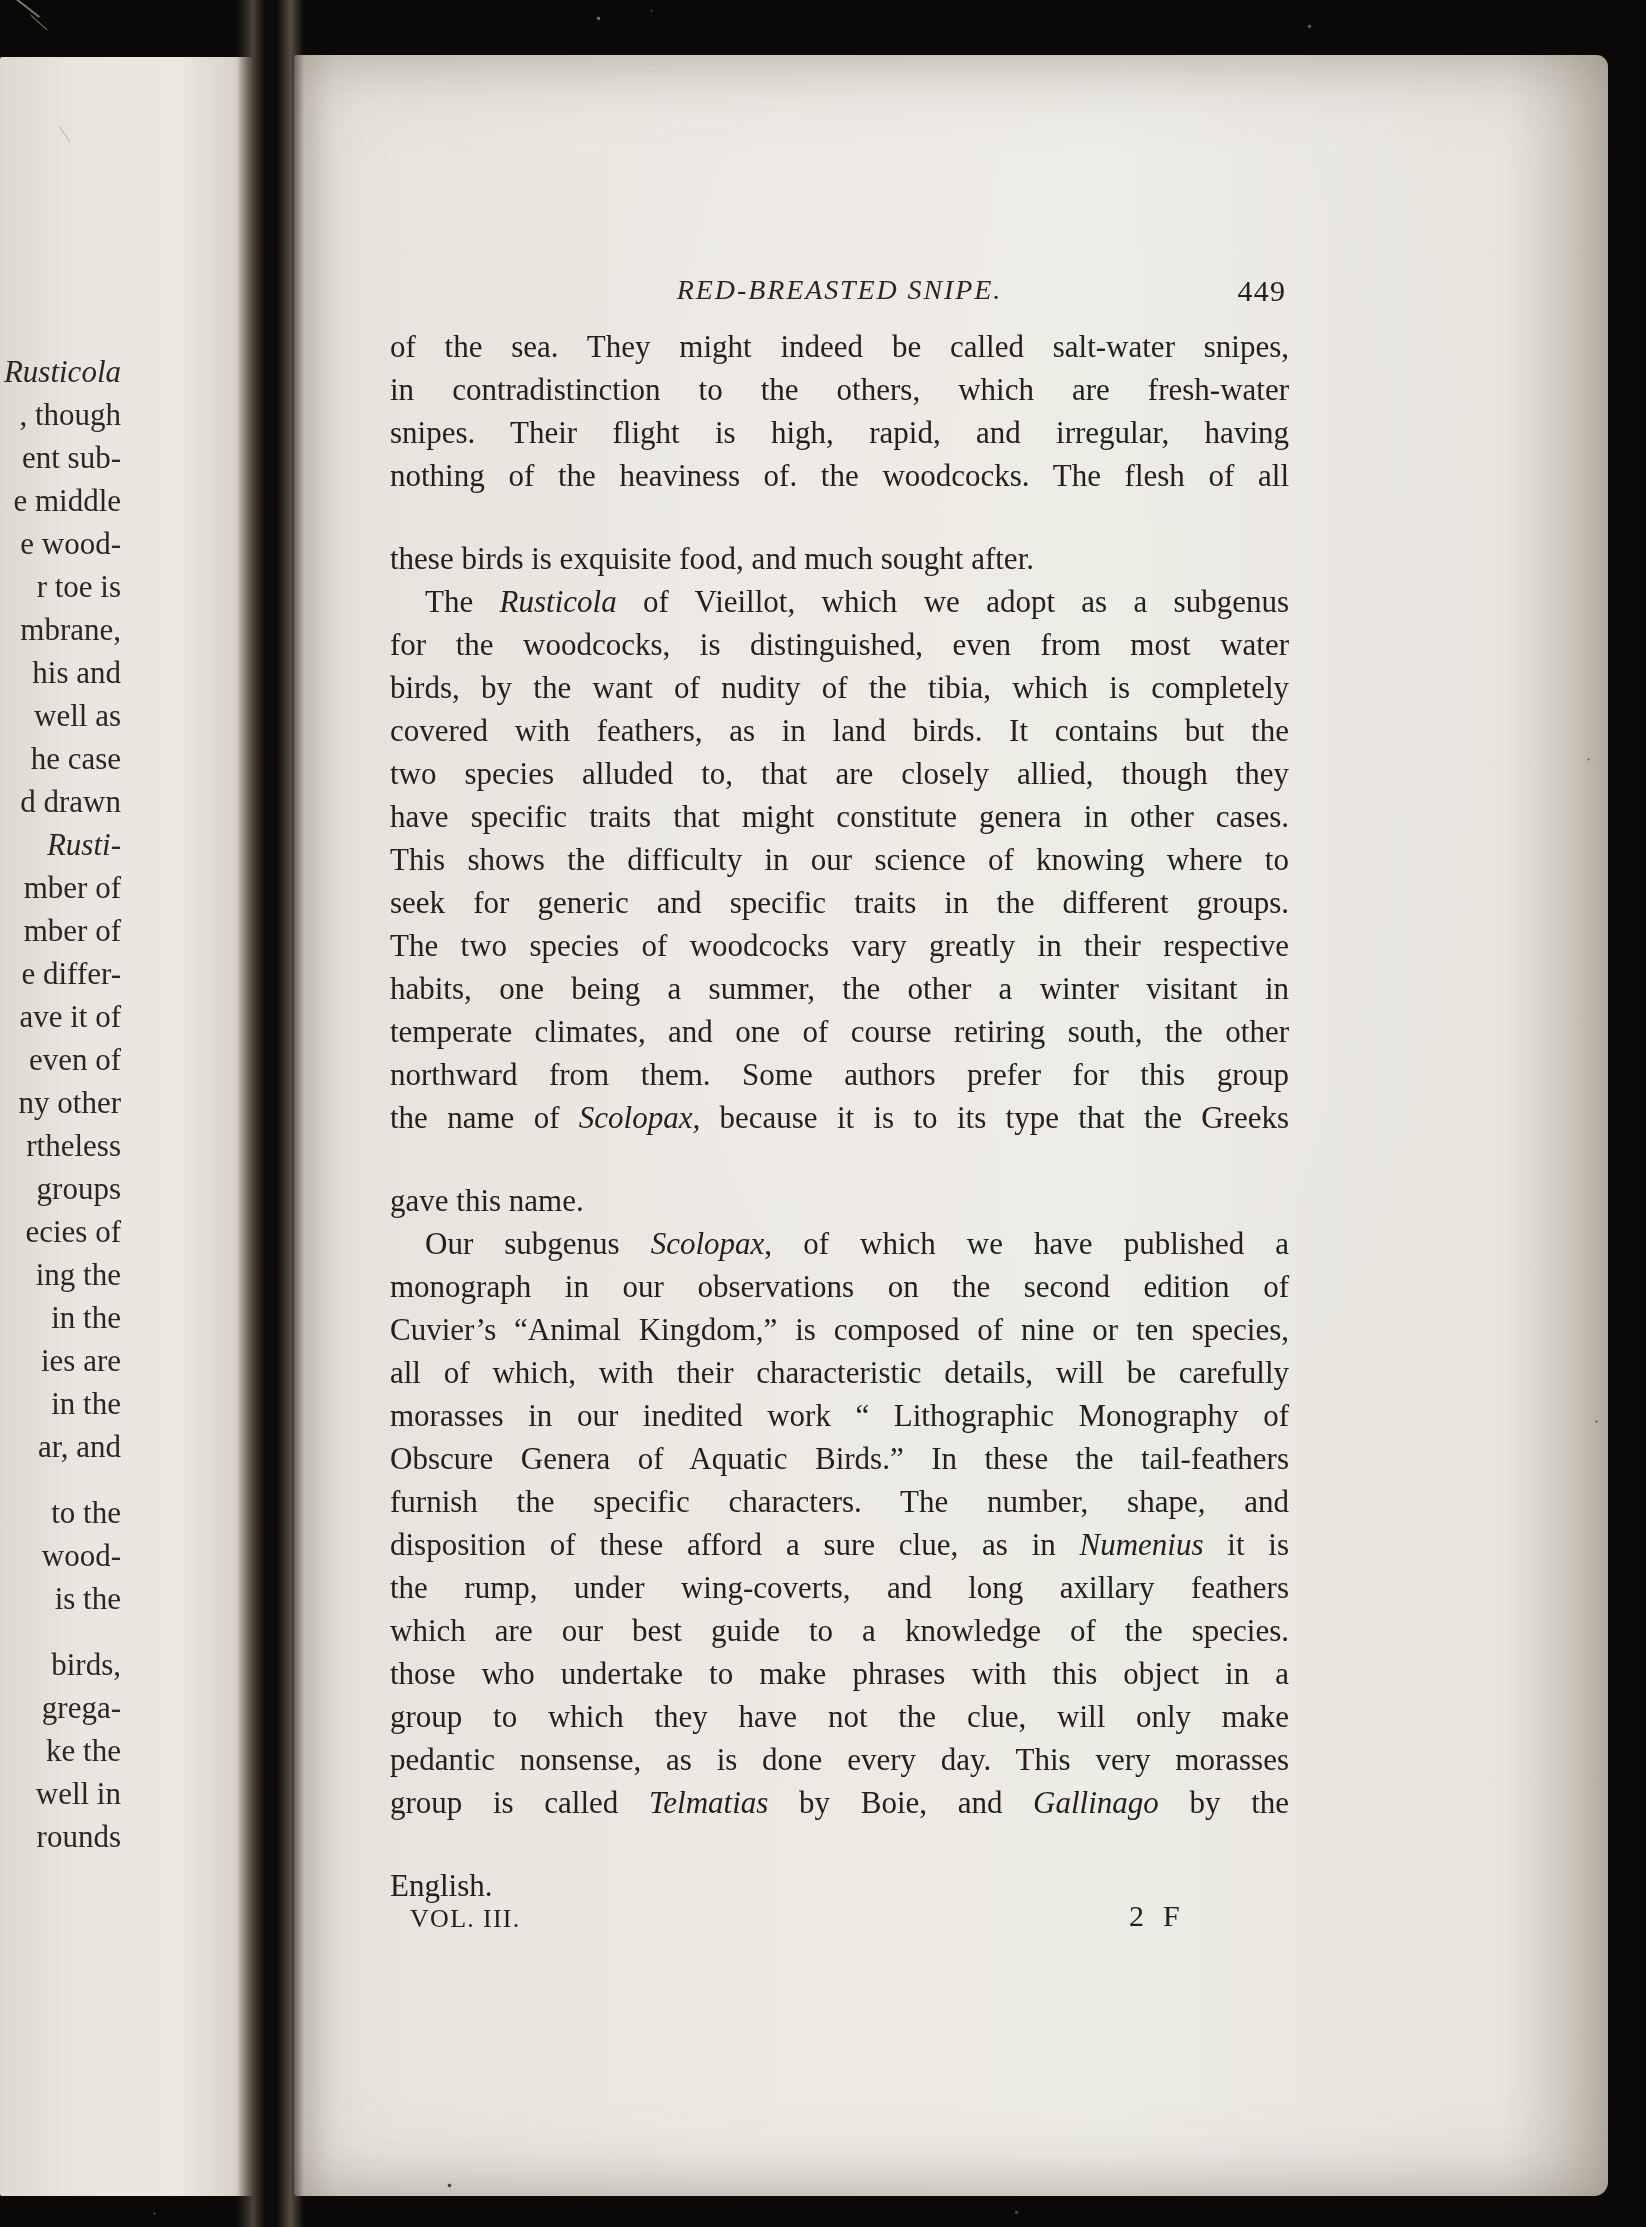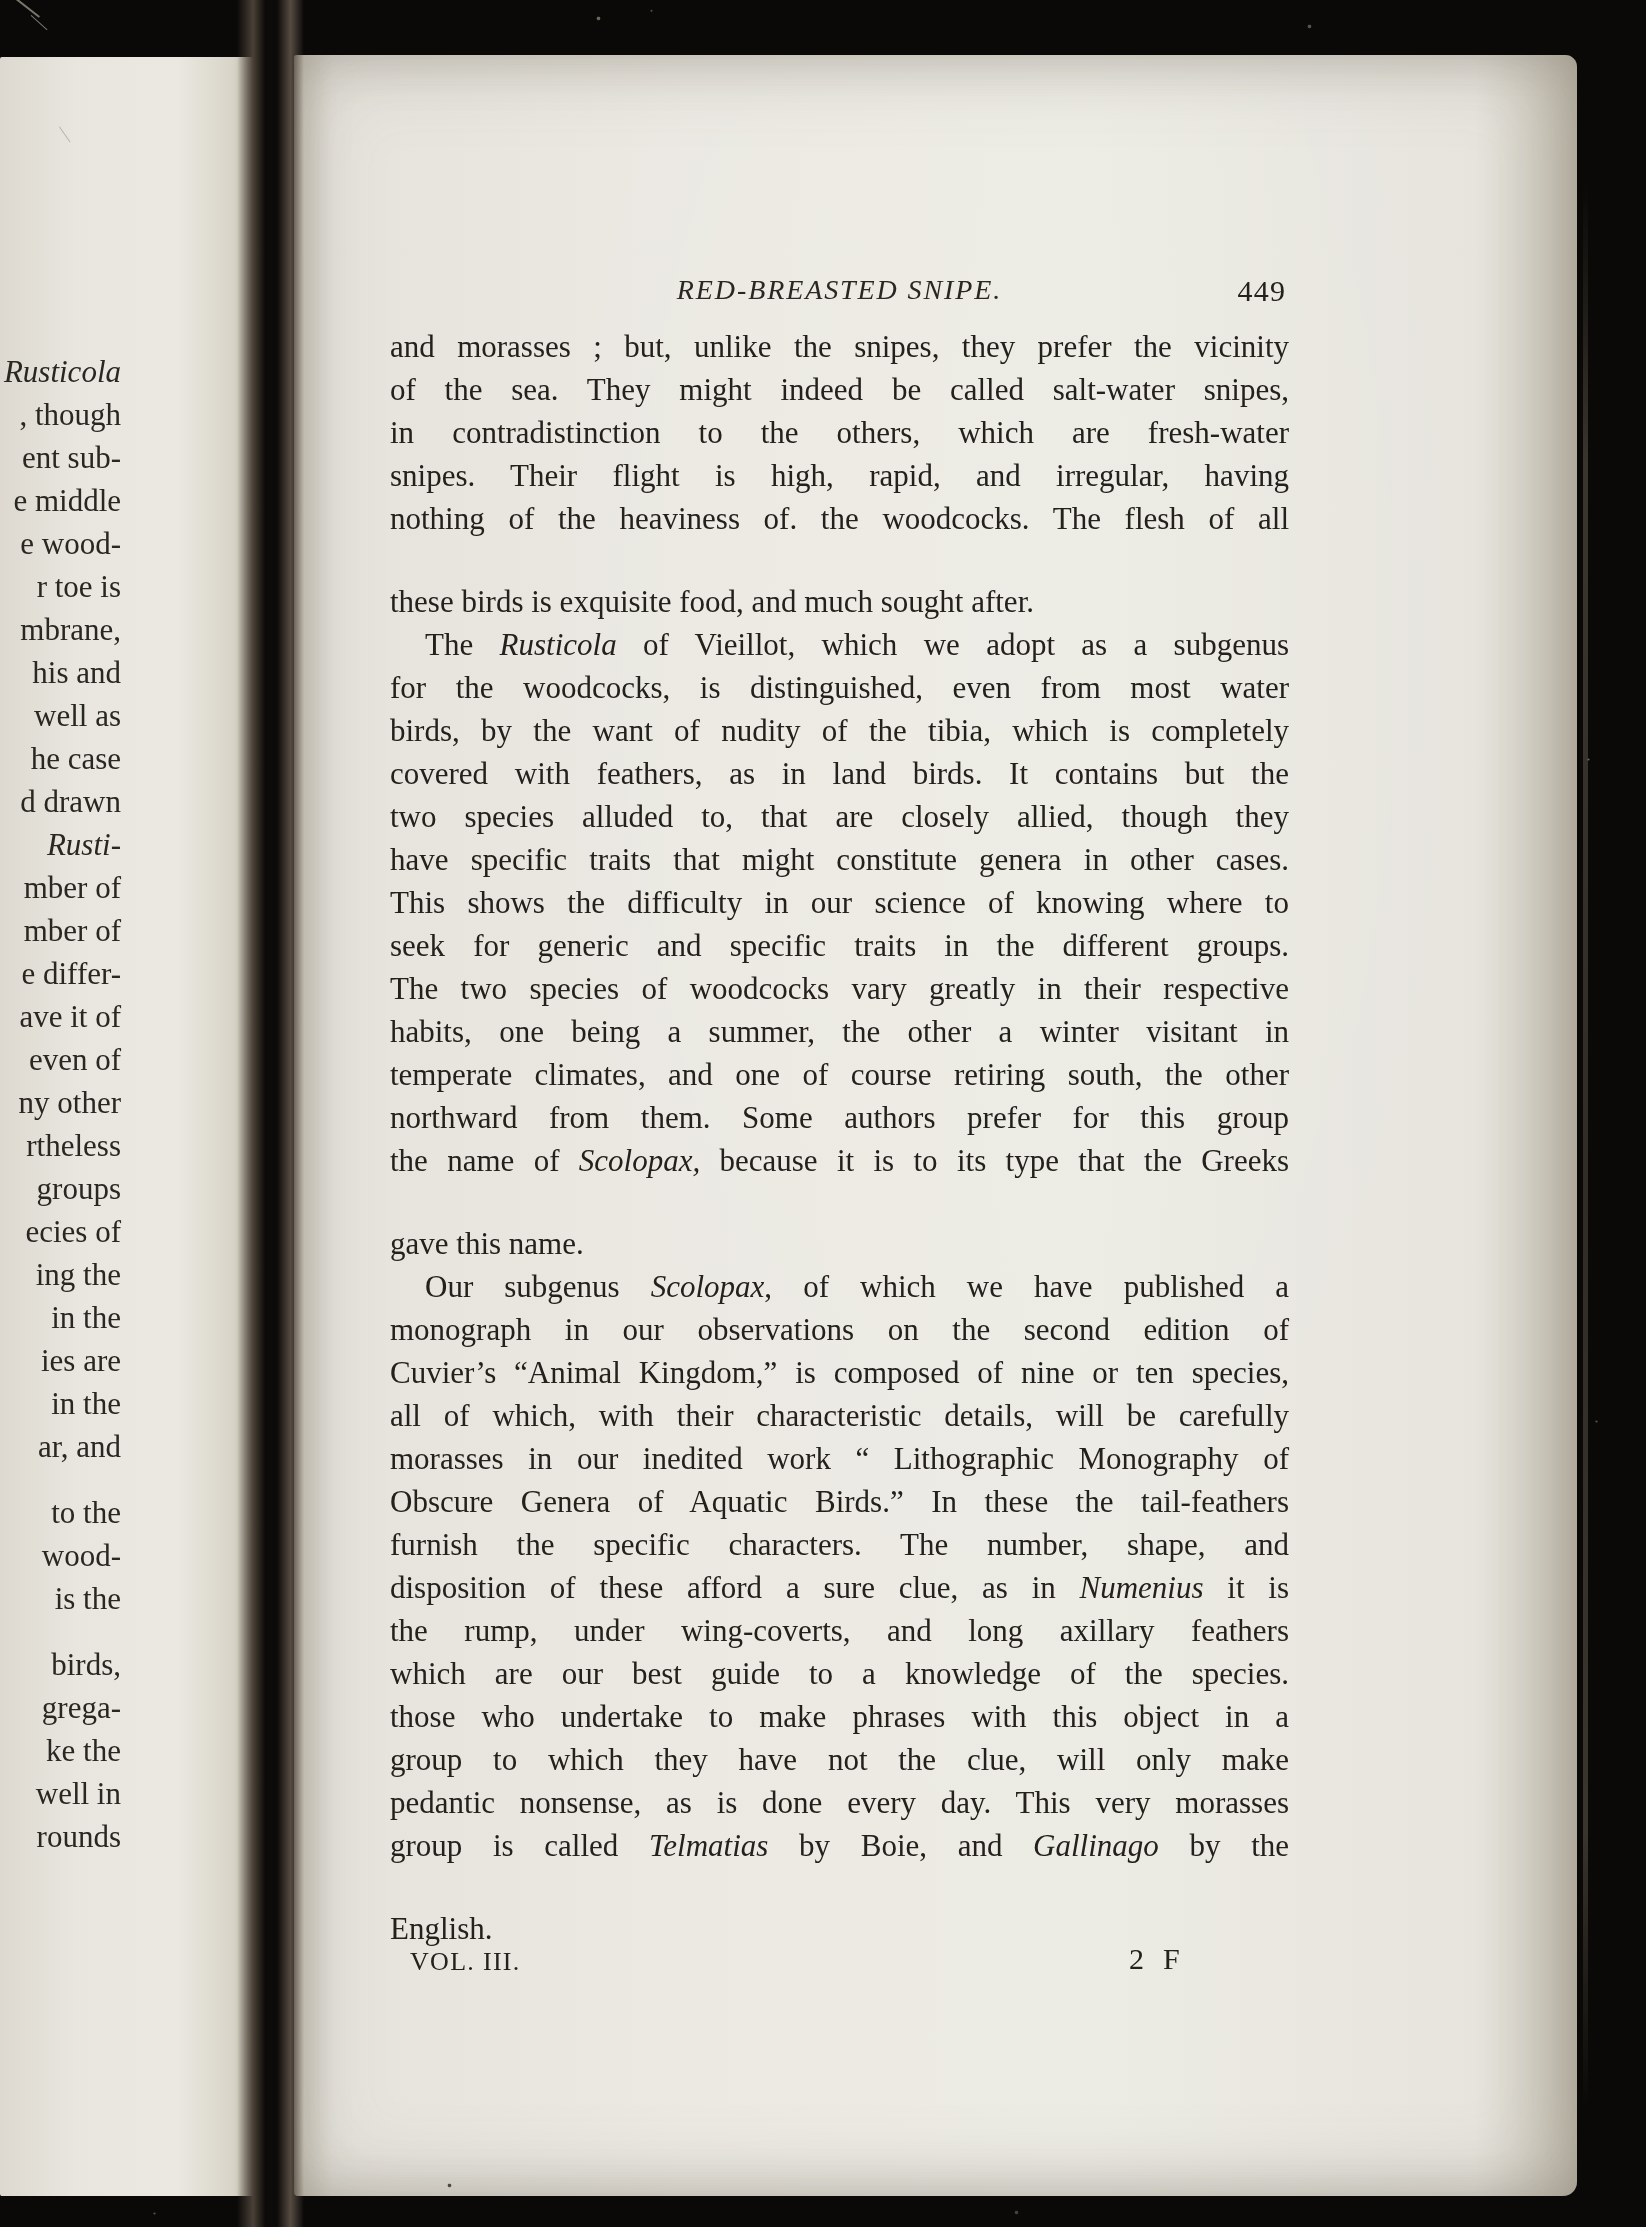--- a/index.html
+++ b/index.html
@@ -42,20 +42,21 @@
     width:1283px; height:2141px;
     background:
       radial-gradient(ellipse at 55% 28%, rgba(255,255,255,0.06), rgba(255,255,255,0) 60%),
       linear-gradient(90deg,#d2cec2 0%, #e5e3dc 3%, #ebe9e2 30%, #ecebe4 62%, #e6e4dd 92%, #cbc6b9 100%);
     border-radius:2.6px 11.6px 14px 3.9px;
     box-shadow:
       inset 0 0 90px rgba(115,104,88,0.22),
       inset -22px 0 58px rgba(95,86,72,0.18),
       inset 16.7px 0 45px rgba(90,80,68,0.14);
     z-index:2;
+    padding-left:31px;
   }
 
   .text-col {
     position:absolute; left:96px; top:219px;
     width:899px;
     color:#24211d;
   }
 
   .page-header { position:relative; height:51px; }
   .header-title {
@@ -169,21 +170,20 @@
 <div class="gutter"></div>
 
 <div class="main-page">
   <div class="text-col">
     <div class="page-header">
       <span class="header-title">RED-BREASTED SNIPE.</span>
       <span class="header-num">449</span>
     </div>
     <div class="body-text">
         <div class="para">
-          <div class="line">and morasses ; but, unlike the snipes, they prefer the vicinity</div>
           <div class="line">of the sea. They might indeed be called salt-water snipes,</div>
           <div class="line">in contradistinction to the others, which are fresh-water</div>
           <div class="line">snipes. Their flight is high, rapid, and irregular, having</div>
           <div class="line">nothing of the heaviness of. the woodcocks. The flesh of all</div>
           <div class="line last">these birds is exquisite food, and much sought after.</div>
         </div>
         <div class="para">
           <div class="line first">The <i>Rusticola</i> of Vieillot, which we adopt as a subgenus</div>
           <div class="line">for the woodcocks, is distinguished, even from most water</div>
           <div class="line">birds, by the want of nudity of the tibia, which is completely</div>

